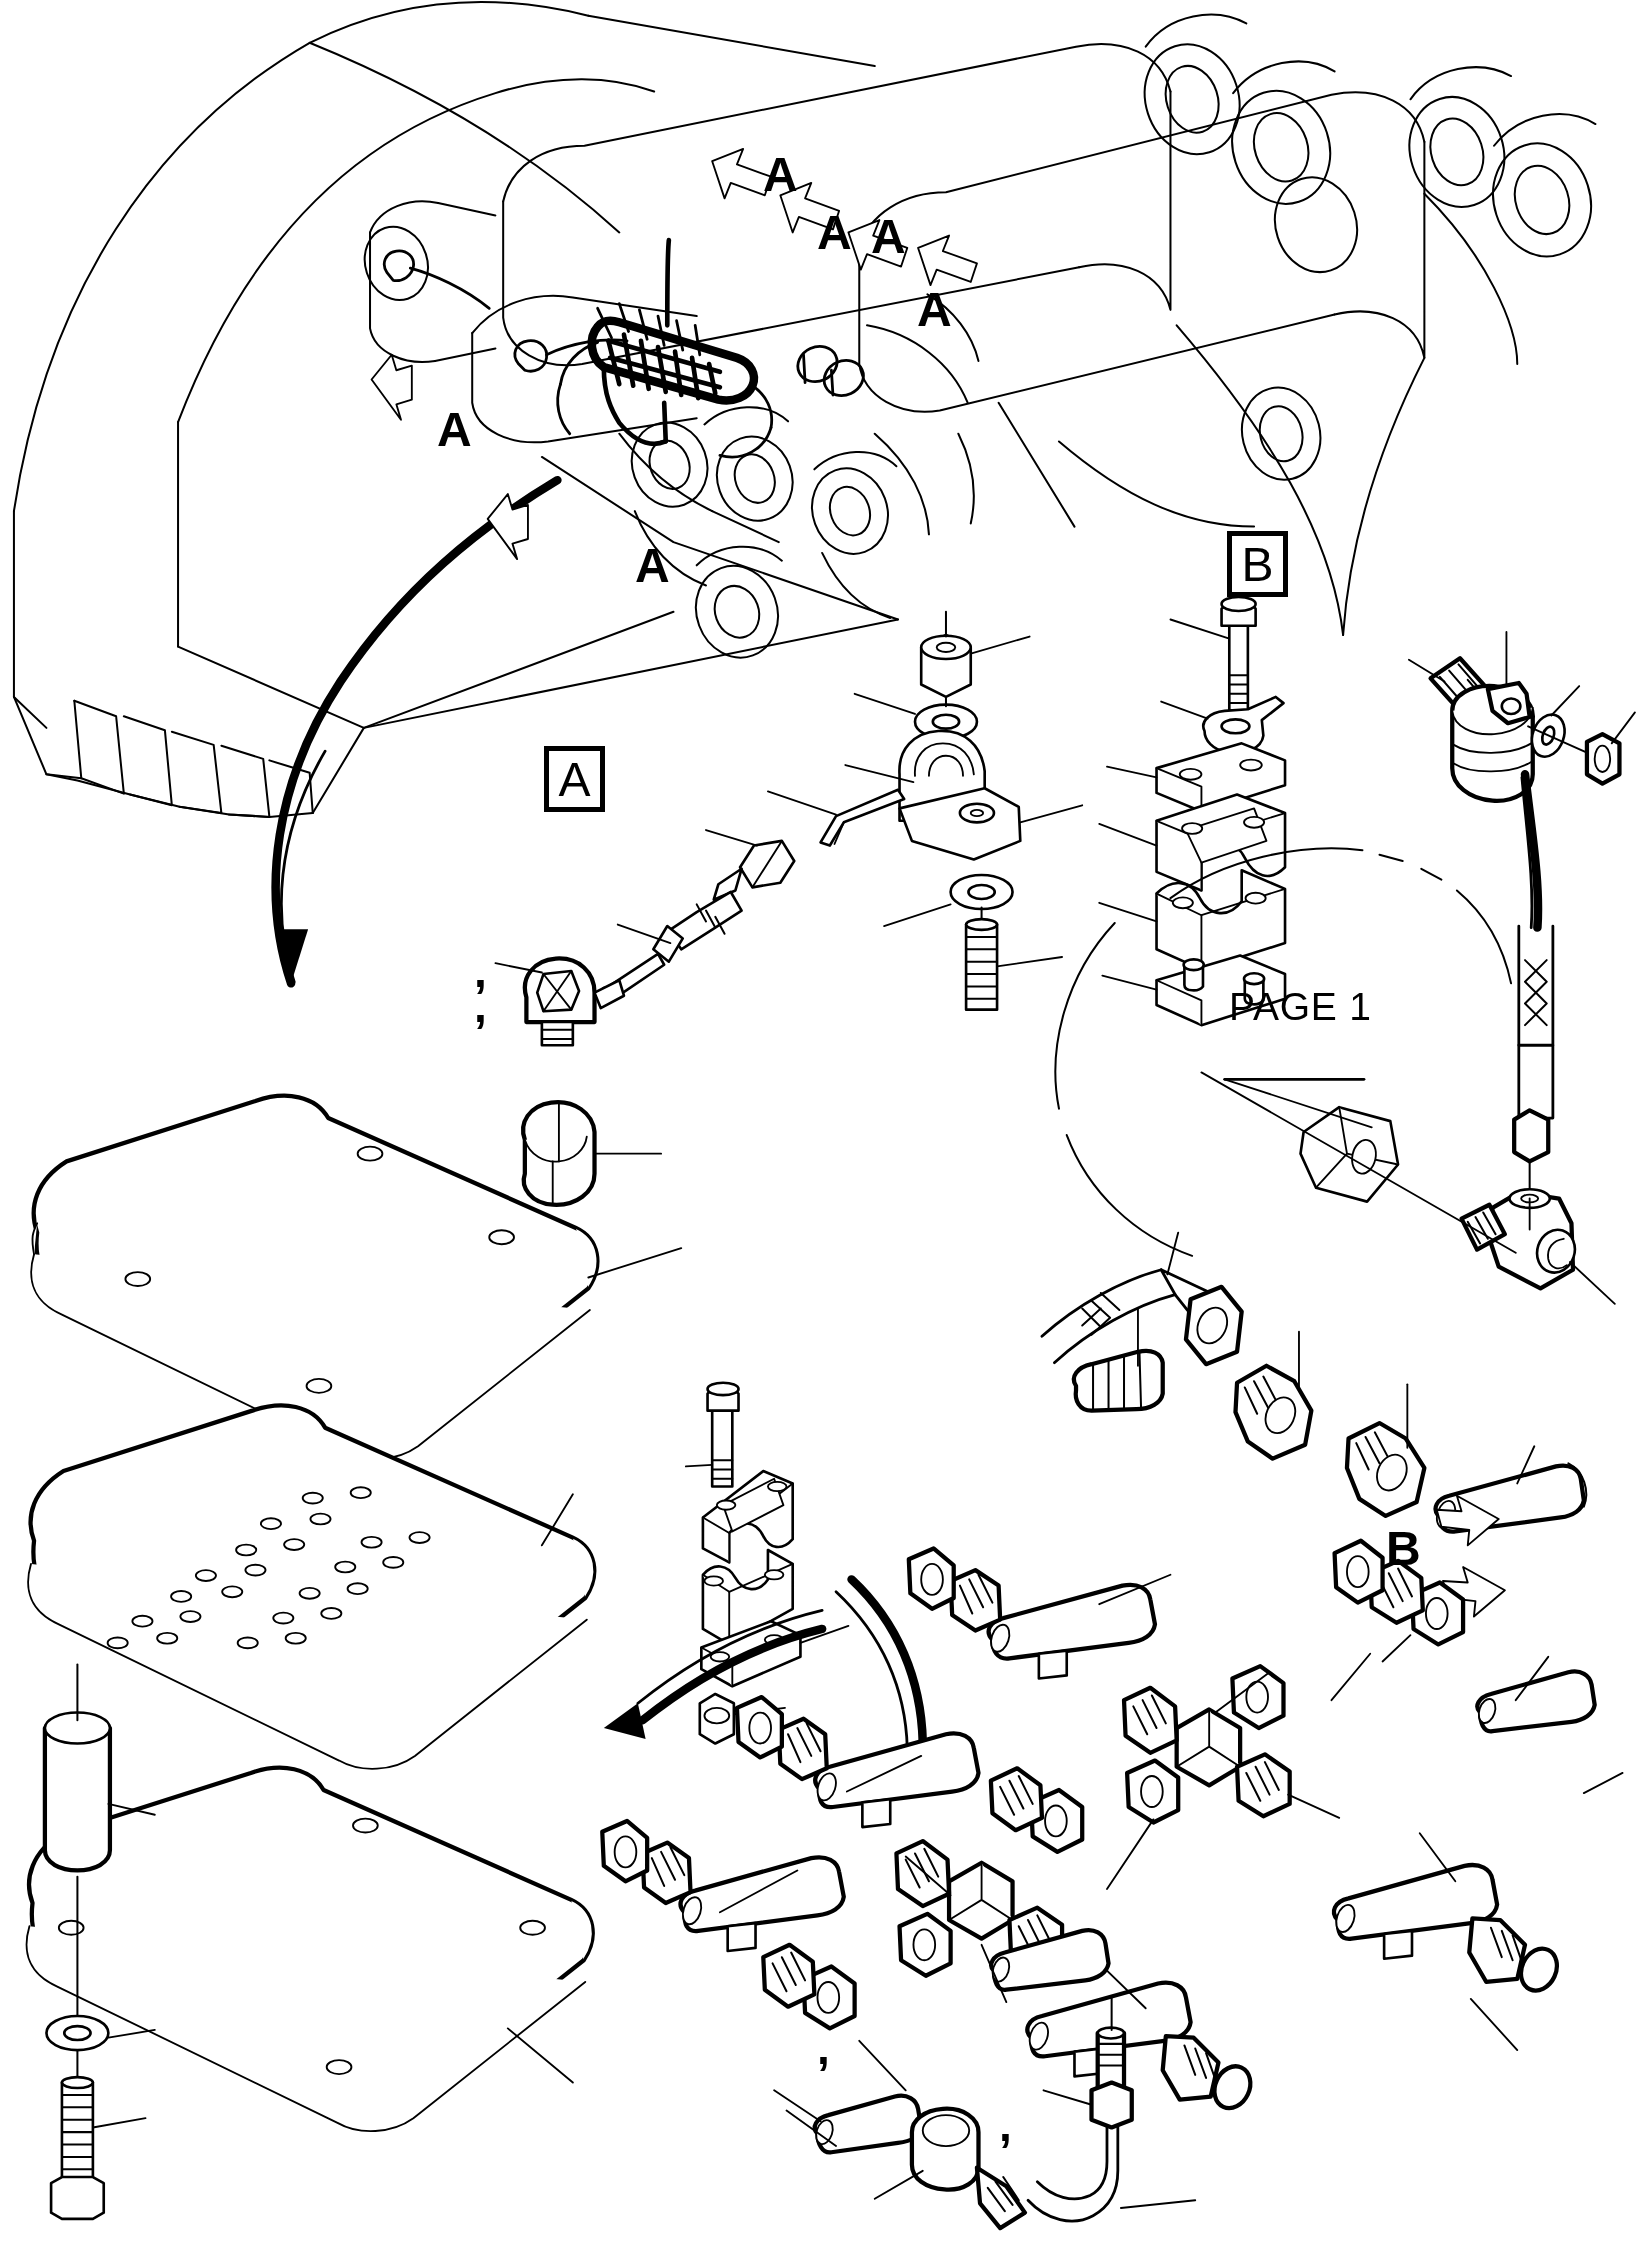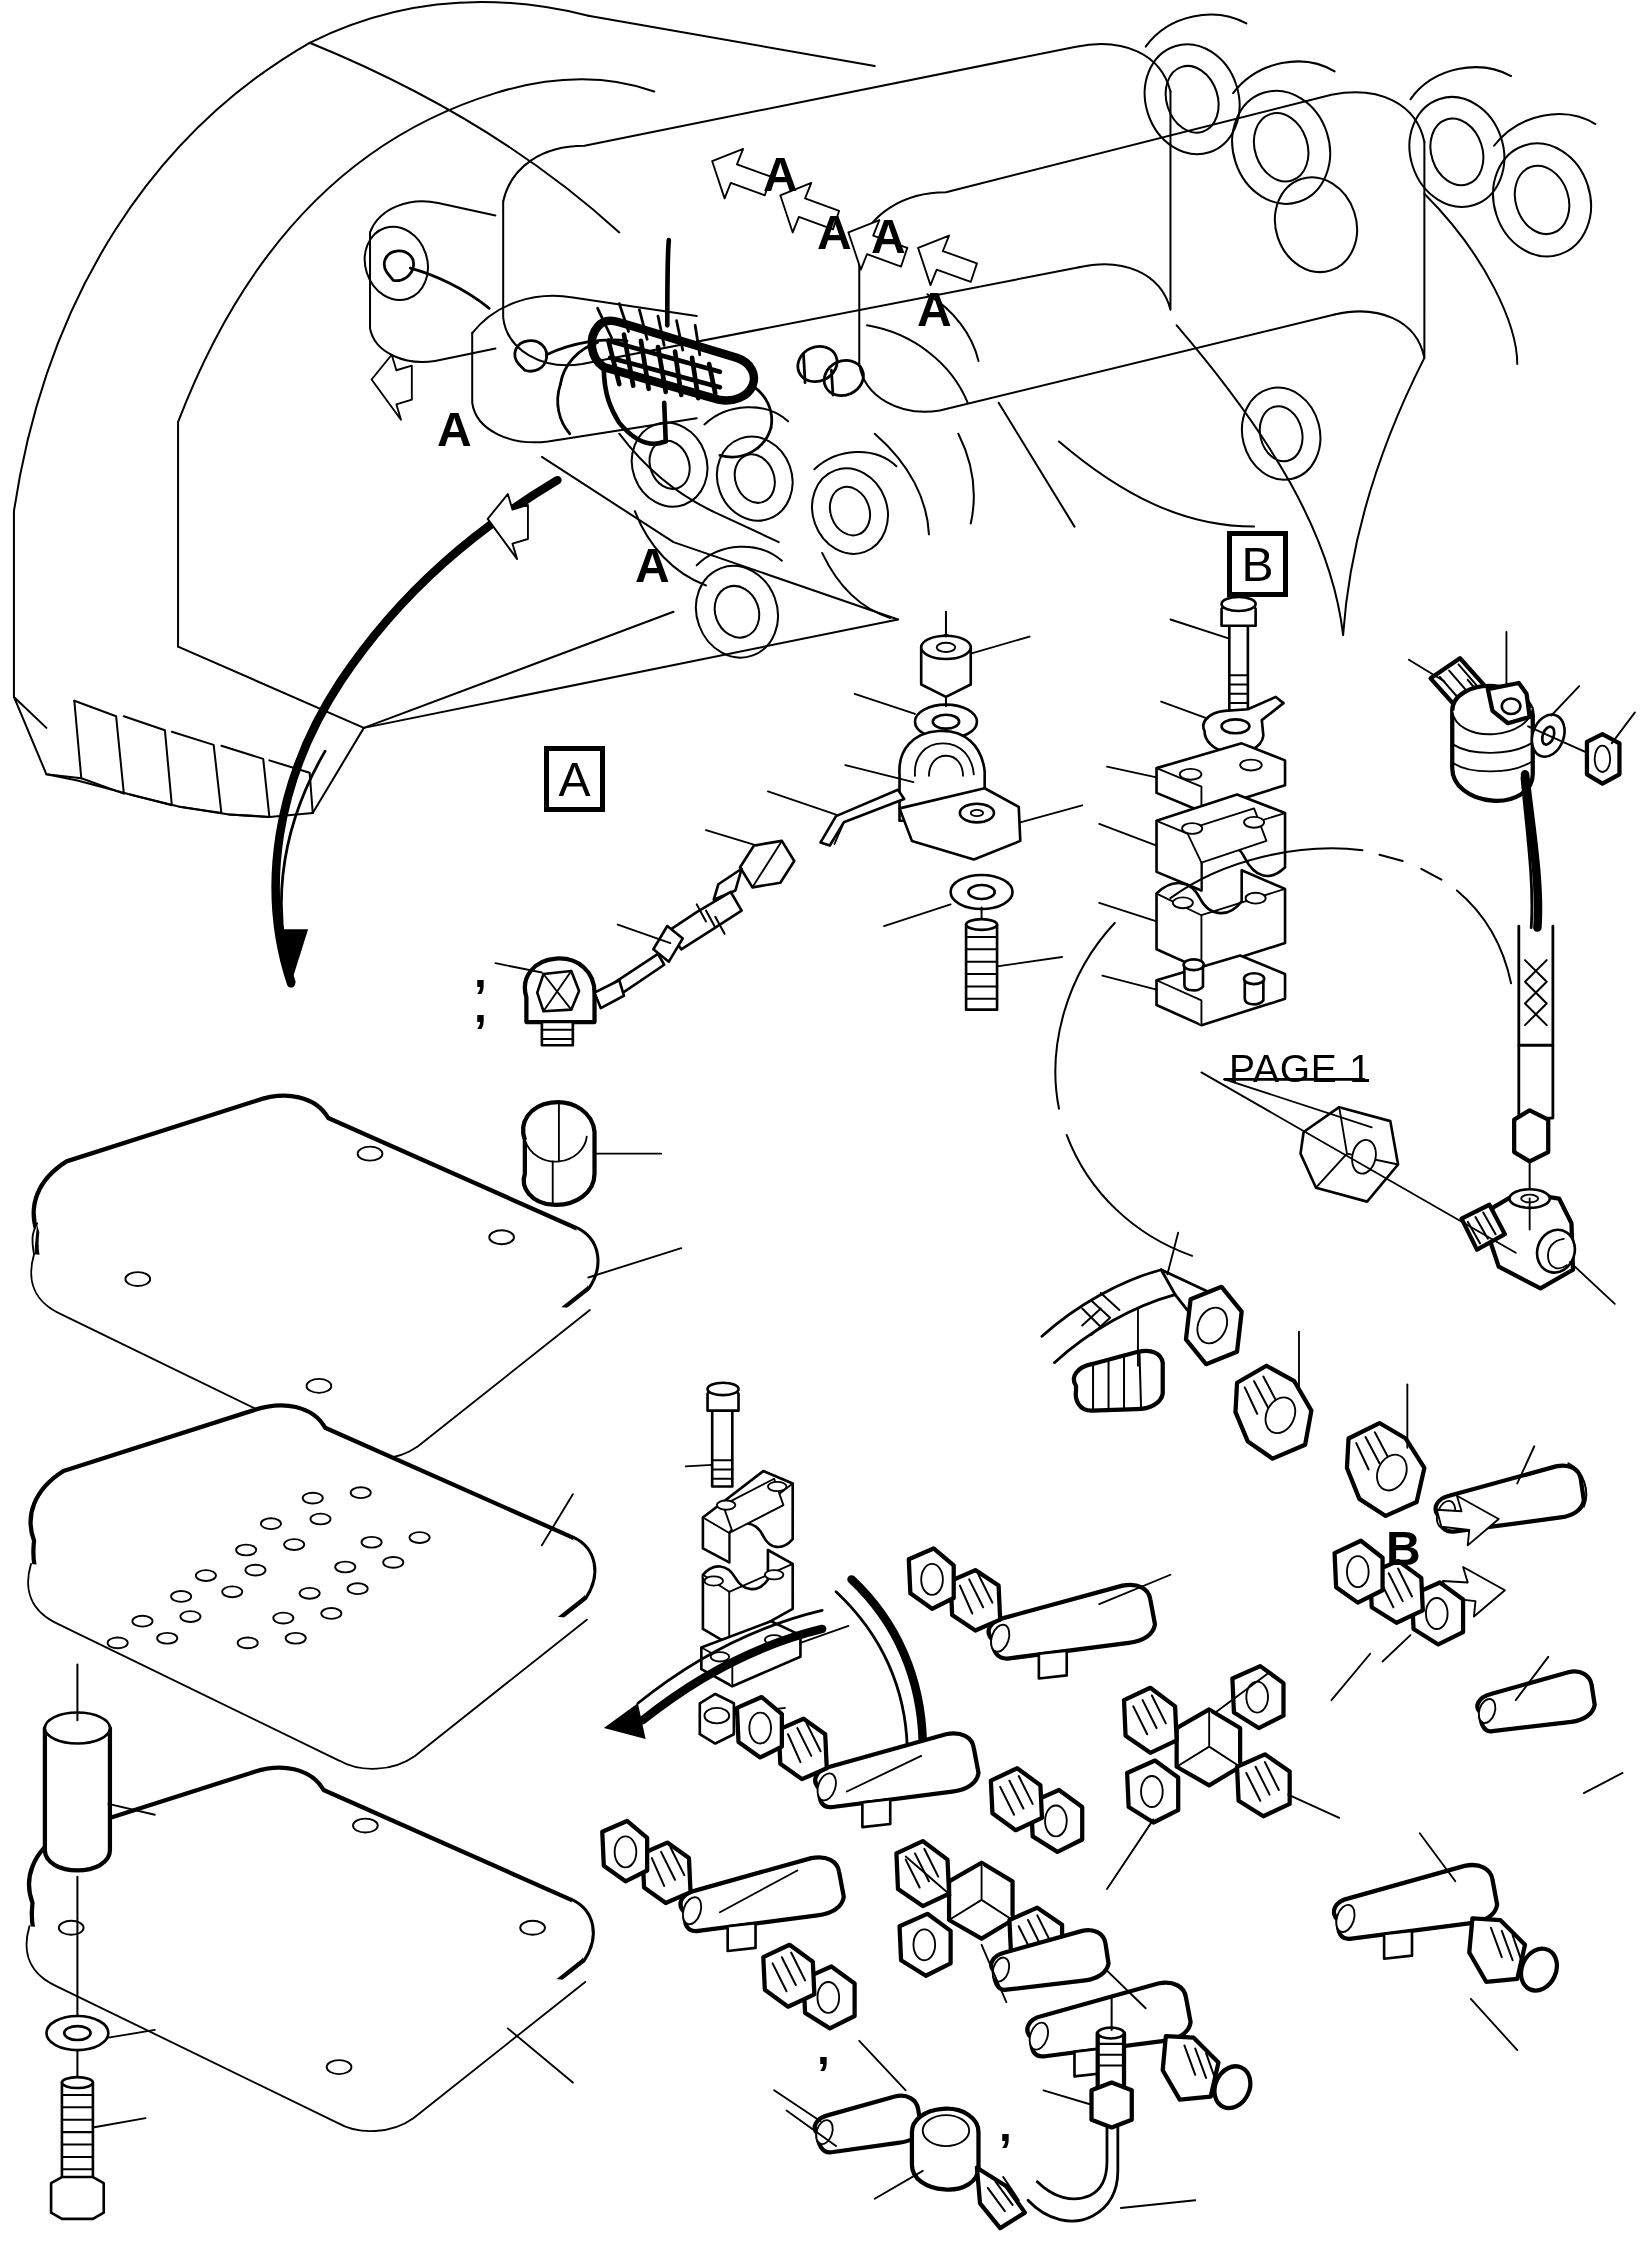--- a/index.html
+++ b/index.html
@@ -616,21 +616,21 @@
   <div class="lbl arrowB" style="left:1386px;top:1525px;">B</div>
 
   <div class="boxed" style="position:absolute;left:544px;top:746px;width:51px;height:56px;">
     <span>A</span>
   </div>
 
   <div class="boxed" style="position:absolute;left:1227px;top:531px;width:51px;height:56px;">
     <span>B</span>
   </div>
 
-  <div class="lbl pagelbl" style="left:1229px;top:1049px;">PAGE 1</div>
+  <div class="lbl pagelbl" style="left:1229px;top:987px;">PAGE 1</div>
 
   <div class="lbl comma" style="left:474px;top:948px;">,</div>
   <div class="lbl comma" style="left:474px;top:983px;">,</div>
   <div class="lbl comma" style="left:817px;top:2025px;">,</div>
   <div class="lbl comma" style="left:999px;top:2102px;">,</div>
 
 </div>
 
 
 </body></html>

